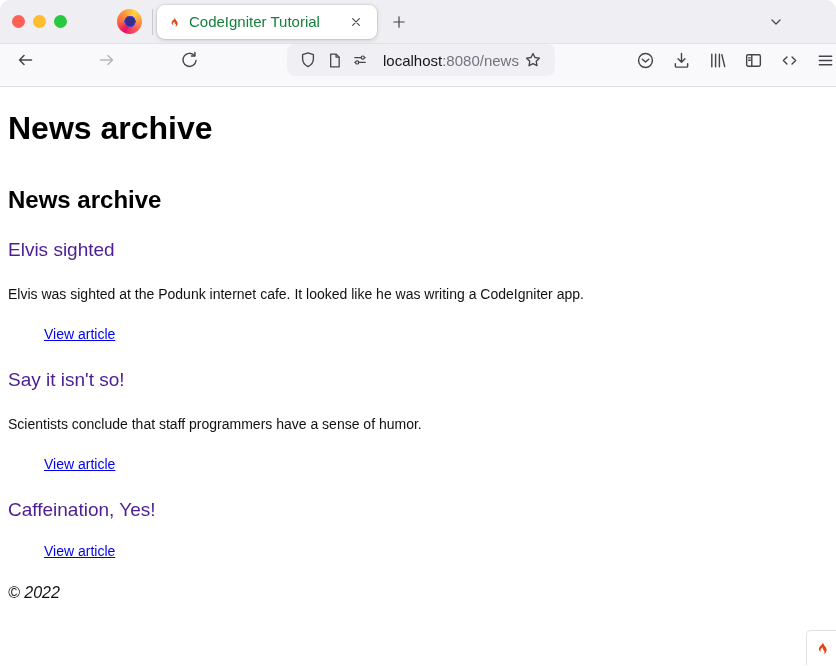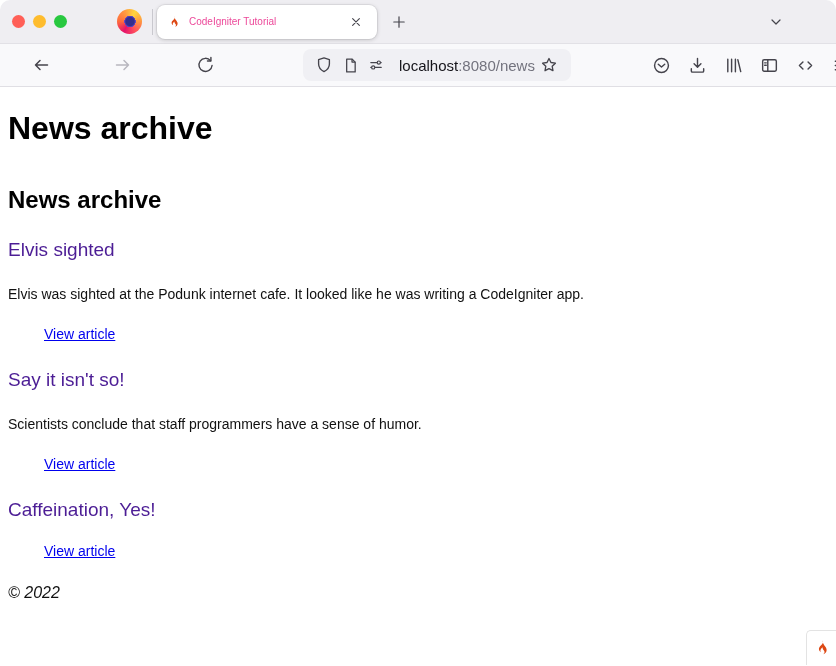--- a/index.html
+++ b/index.html
@@ -20,28 +20,28 @@
     background:
       radial-gradient(circle at 52% 50%, #342d8e 0 23%, #6549c4 31%, rgba(0,0,0,0) 32%),
       conic-gradient(from 150deg, #ff4f5e, #e4126b, #ff6a3d, #ff9640, #ffd53d, #ff9640, #ff4f5e);
   }
   .tab-sep { width:1px; height:26px; background:#c9c8ce; margin-left:10px; }
 
   .tab { display:flex; align-items:center; width:220px; height:34px; margin-left:4px;
          background:#ffffff; border-radius:8px; padding:0 10px;
          box-shadow:0 0 0 1px rgba(0,0,0,0.05), 0 1px 4px rgba(0,0,0,0.18); }
   .tab .favicon { width:14px; height:14px; margin-right:8px; flex:0 0 auto; }
-  .tab .title { font-size:10px; font-weight:500; color:#ec4899; white-space:nowrap; overflow:hidden; flex:1; }
+  .tab .title { font-size:15px; font-weight:500; color:#15803d; white-space:nowrap; overflow:hidden; flex:1; }
   .icon-btn { border:none; background:transparent; display:flex; align-items:center; justify-content:center; cursor:pointer; }
   .tab-close { width:22px; height:22px; border-radius:4px; }
   .new-tab { width:28px; height:28px; margin-left:8px; border-radius:5px; }
   .tab-overflow { width:28px; height:28px; margin-left:auto; margin-right:46px; border-radius:5px; }
 
   
-  .toolbar { height:43px; background:#f9f9fb; display:flex; align-items:center; padding:0 24px; border-bottom:1px solid #e0dfe4;gap:48px; }
+  .toolbar { height:43px; background:#f9f9fb; display:flex; padding:0 8px; border-bottom:1px solid #e0dfe4;gap:48px; }
   .nav-btn { width:34px; height:32px; border-radius:6px; flex:0 0 auto; }
   .urlbar { flex:1; height:32px; margin-left:33px; margin-right:26px; background:#f0f0f4; border-radius:8px;
             display:flex; align-items:center; padding:0 8px; cursor:text; }
   .urlbar .site-icon { display:flex; align-items:center; justify-content:center; width:26px; height:26px; flex:0 0 auto; }
   .url-text { font-size:15px; color:#15141a; margin-left:10px; flex:1; white-space:nowrap; overflow:hidden; }
   .url-text .muted { color:#73737e; }
   .star-btn { width:28px; height:28px; border-radius:5px; flex:0 0 auto; }
   .right-icons { display:flex; gap:2px; }
   .right-icons .nav-btn { width:34px; }
 

